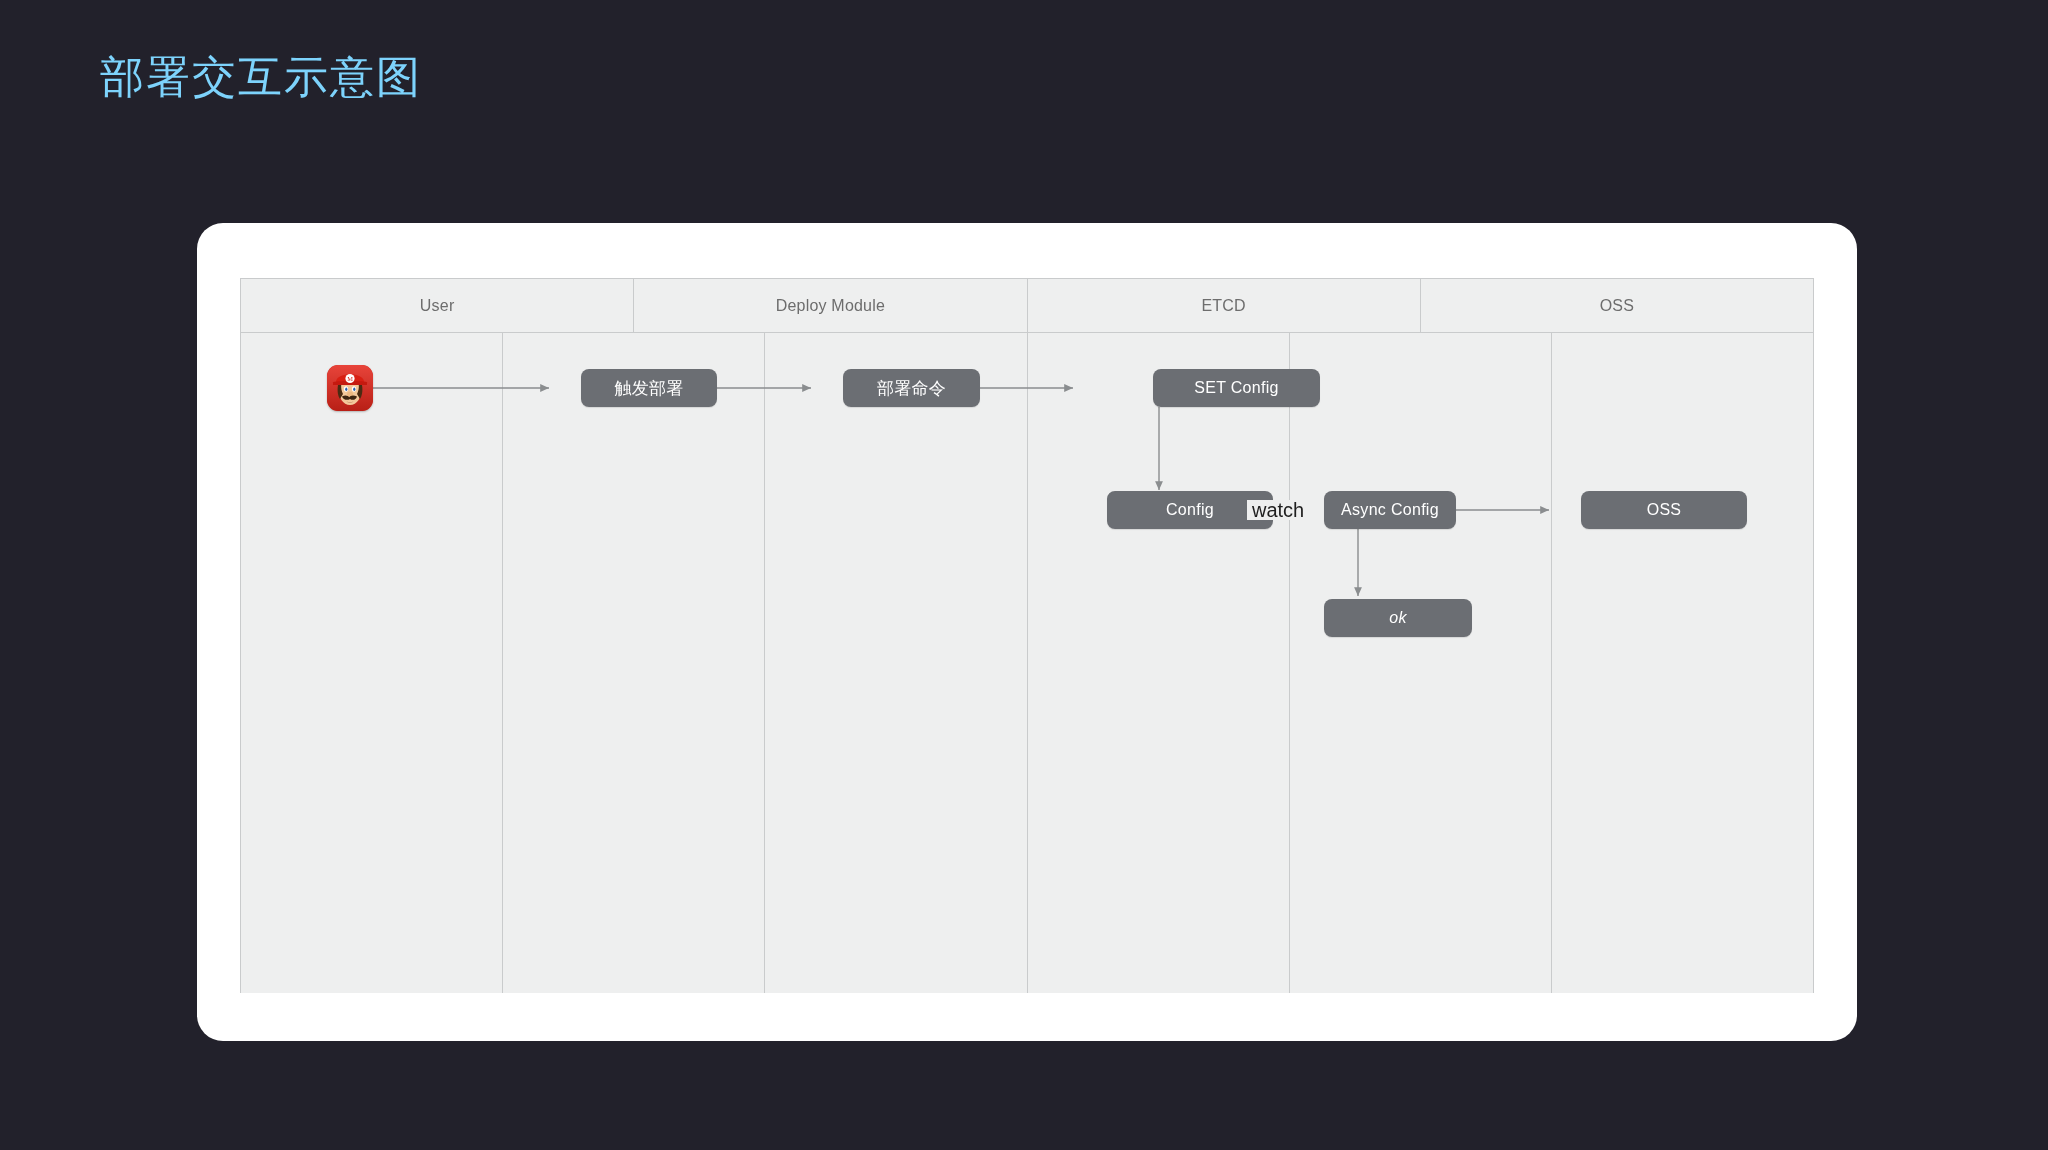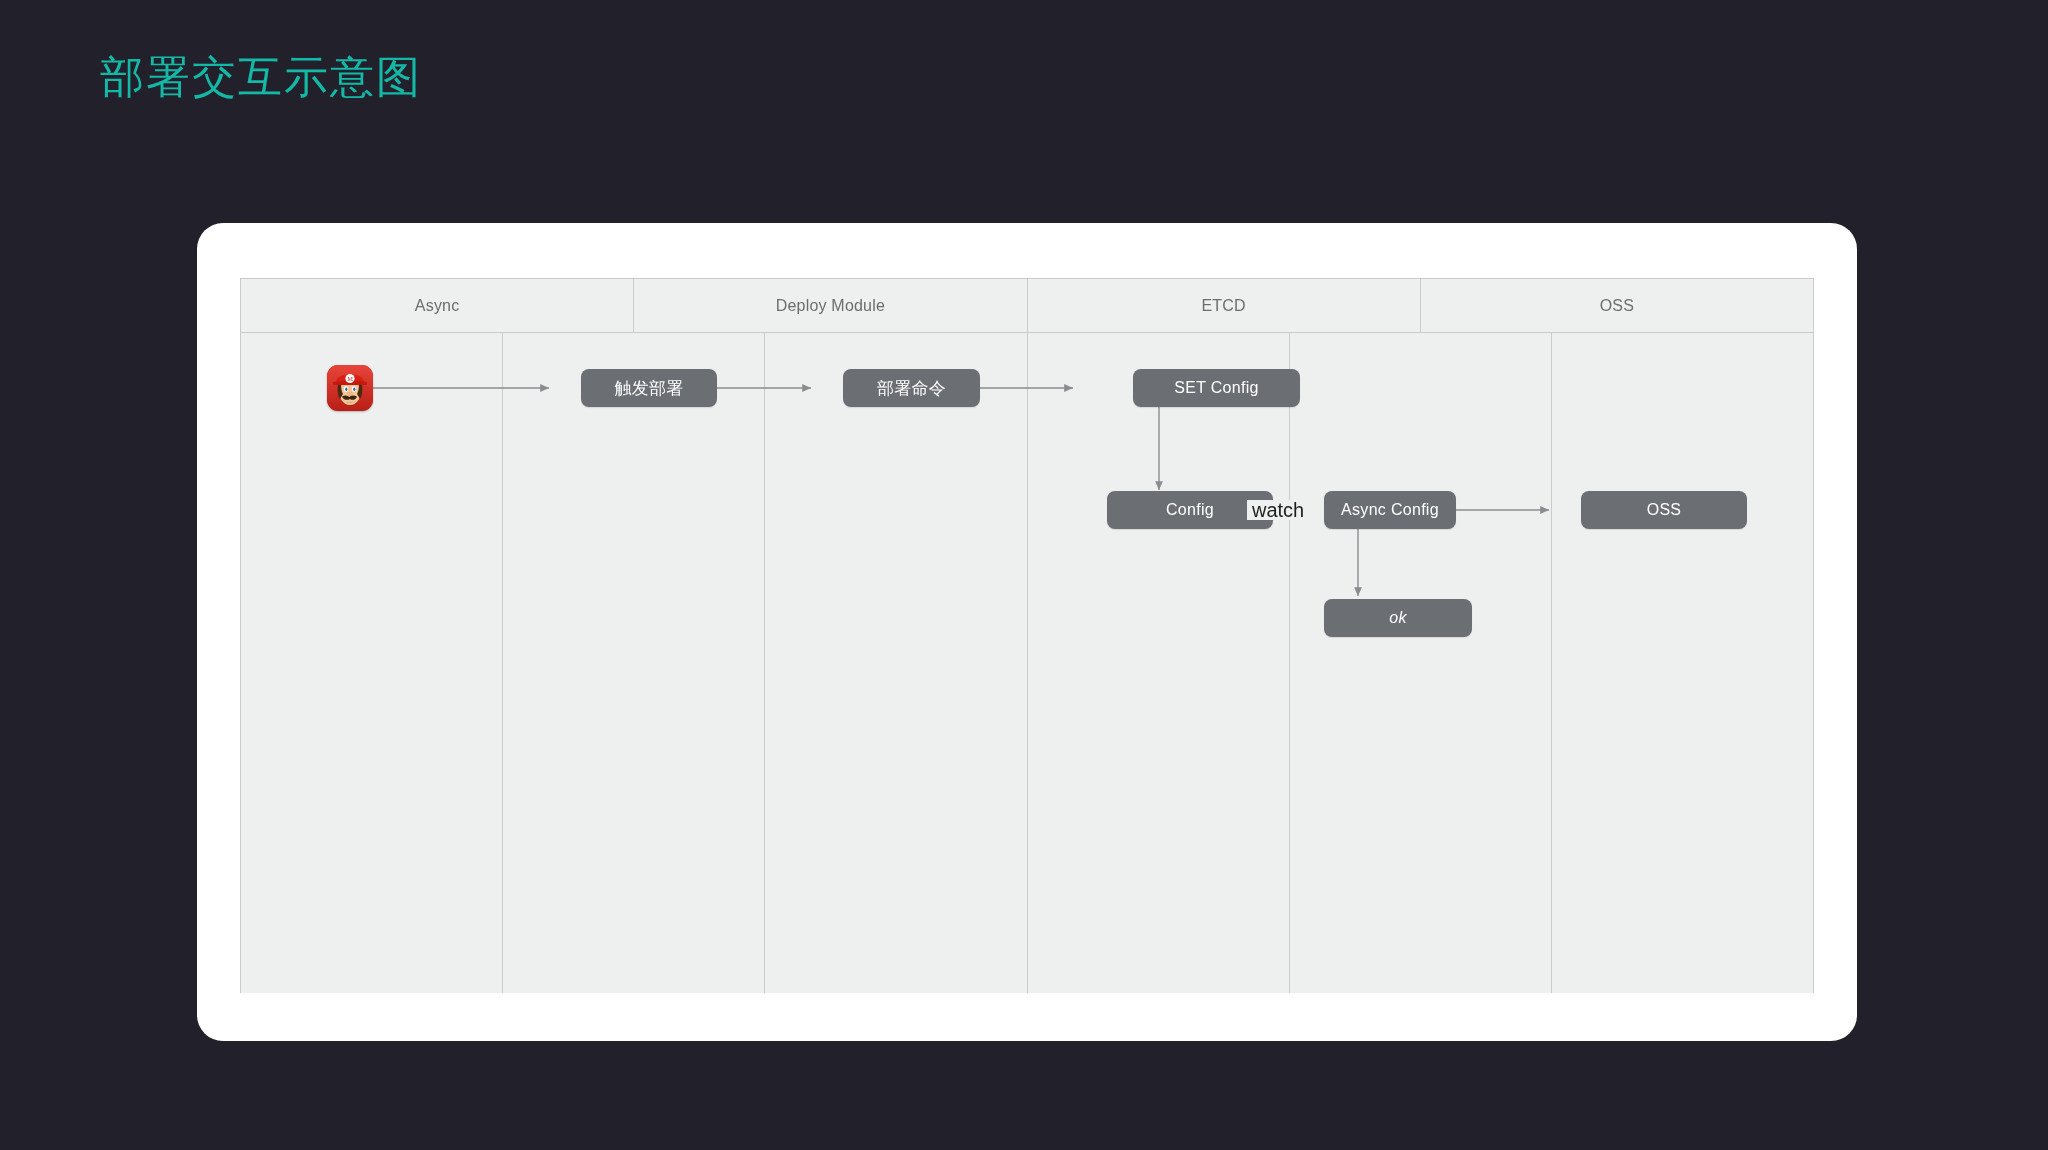--- a/index.html
+++ b/index.html
@@ -12,21 +12,21 @@
     background: #22212b;
     font-family: "Liberation Sans", "DejaVu Sans", sans-serif;
   }
 
   #page-title {
     position: absolute;
     left: 100px;
     top: 48px;
     font-size: 44px;
     line-height: 1.3;
-    color: #14b8a6;
+    color: #7dd3fc;
     letter-spacing: 2px;
     font-weight: 400;
     white-space: nowrap;
   }
 
   #card {
     position: absolute;
     left: 197px;
     top: 223px;
     width: 1660px;
@@ -132,21 +132,21 @@
 </head>
 <body>
 
 <div id="page-title">部署交互示意图</div>
 
 <div id="card">
 
   <div id="diagram">
 
     <div id="header-row">
-      <div class="header-cell">Async</div>
+      <div class="header-cell">User</div>
       <div class="header-cell">Deploy Module</div>
       <div class="header-cell">ETCD</div>
       <div class="header-cell">OSS</div>
     </div>
 
     <div id="lane-row">
       <div class="lane"></div>
       <div class="lane"></div>
       <div class="lane"></div>
       <div class="lane"></div>
@@ -211,21 +211,21 @@
                    C29 35 25.6 35.6 23 34 C20.4 35.6 16.2 35 15 31.5 Z" fill="#3d2410"></path>
 
           <path d="M19.5 36.3 C21.4 37.6 24.6 37.6 26.5 36.3 C25 38.4 21 38.4 19.5 36.3 Z" fill="#c98f6b"></path>
         </svg>
       </div>
 
       <div class="node cjk" style="left:308px; top:90px; width:136px;">触发部署</div>
 
       <div class="node cjk" style="left:570px; top:90px; width:137px;">部署命令</div>
 
-      <div class="node" style="left:860px; top:90px; width:167px;">SET Config</div>
+      <div class="node" style="left:880px; top:90px; width:167px;">SET Config</div>
 
       <div class="node" style="left:834px; top:212px; width:166px;">Config</div>
 
       <div class="edge-label" style="left:1006px; top:221px;">watch</div>
 
       <div class="node" style="left:1051px; top:212px; width:132px;">Async Config</div>
 
       <div class="node" style="left:1308px; top:212px; width:166px;">OSS</div>
 
       <div class="node" style="left:1051px; top:320px; width:148px;font-style:italic;">ok</div>

